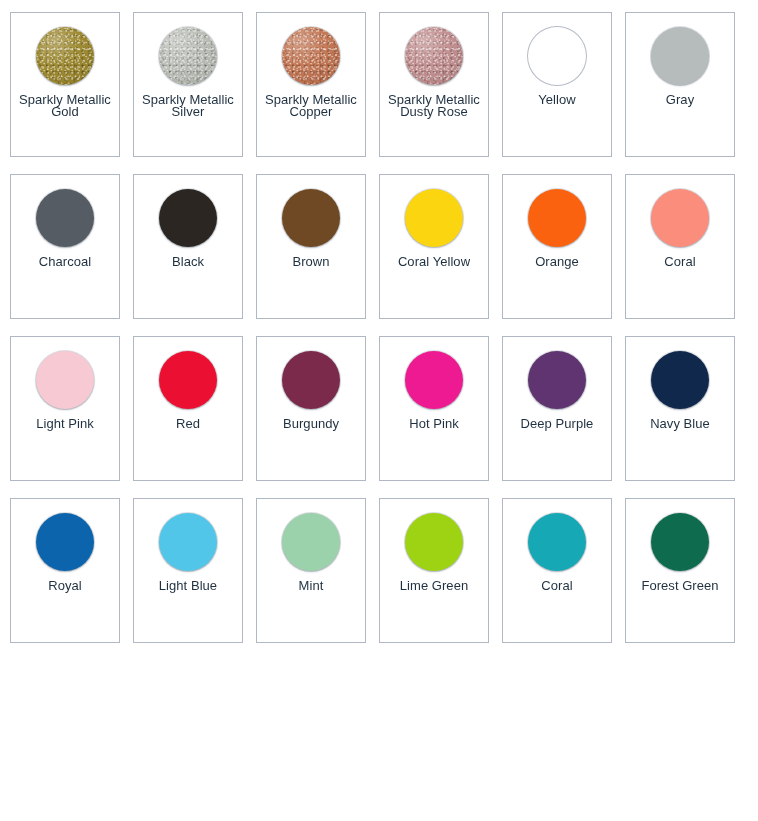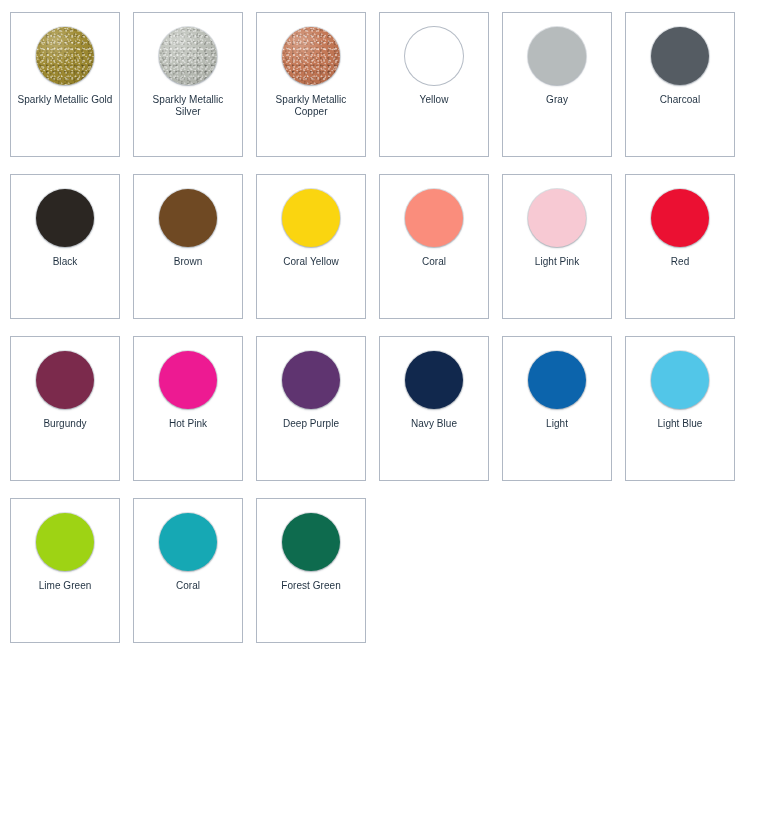--- a/index.html
+++ b/index.html
@@ -91,21 +91,21 @@
     position: absolute;
     inset: 0;
     border-radius: 50%;
     background: radial-gradient(circle at 32% 26%,
                 rgba(255,255,255,0.32) 0%, rgba(255,255,255,0.06) 42%, rgba(0,0,0,0.10) 100%);
     z-index: 2;
   }
 
   .swatch-label {
     margin-top: 9px;
-    font-size: 10px;
+    font-size: 13px;
     line-height: 12px;
     color: #1f3040;
     text-align: center;
     width: 96px;
     letter-spacing: 0.05px;
   }
 </style>
 </head>
 <body>
 
@@ -123,20 +123,26 @@
       <div class="swatch-label">Sparkly Metallic Silver</div>
     </div>
     <div class="swatch-card">
       <div class="swatch-circle-wrap">
         <div class="swatch-circle metallic" style="background: rgb(193, 113, 77);"></div>
       </div>
       <div class="swatch-label">Sparkly Metallic Copper</div>
     </div>
     <div class="swatch-card">
       <div class="swatch-circle-wrap">
+        <div class="swatch-circle metallic" style="background: rgb(192, 139, 140);"></div>
+      </div>
+      <div class="swatch-label">Sparkly Metallic Dusty Rose</div>
+    </div>
+    <div class="swatch-card">
+      <div class="swatch-circle-wrap">
         <div class="swatch-circle ring-strong" style="background: rgb(255, 255, 255);"></div>
       </div>
       <div class="swatch-label">Yellow</div>
     </div>
     <div class="swatch-card">
       <div class="swatch-circle-wrap">
         <div class="swatch-circle" style="background: rgb(182, 187, 188);"></div>
       </div>
       <div class="swatch-label">Gray</div>
     </div>
@@ -159,20 +165,26 @@
       <div class="swatch-label">Brown</div>
     </div>
     <div class="swatch-card">
       <div class="swatch-circle-wrap">
         <div class="swatch-circle" style="background: rgb(250, 213, 16);"></div>
       </div>
       <div class="swatch-label">Coral Yellow</div>
     </div>
     <div class="swatch-card">
       <div class="swatch-circle-wrap">
+        <div class="swatch-circle" style="background: rgb(251, 98, 16);"></div>
+      </div>
+      <div class="swatch-label">Orange</div>
+    </div>
+    <div class="swatch-card">
+      <div class="swatch-circle-wrap">
         <div class="swatch-circle" style="background: rgb(250, 141, 124);"></div>
       </div>
       <div class="swatch-label">Coral</div>
     </div>
     <div class="swatch-card">
       <div class="swatch-circle-wrap">
         <div class="swatch-circle" style="background: rgb(247, 201, 211);"></div>
       </div>
       <div class="swatch-label">Light Pink</div>
     </div>
@@ -203,30 +215,36 @@
     <div class="swatch-card">
       <div class="swatch-circle-wrap">
         <div class="swatch-circle" style="background: rgb(17, 40, 77);"></div>
       </div>
       <div class="swatch-label">Navy Blue</div>
     </div>
     <div class="swatch-card">
       <div class="swatch-circle-wrap">
         <div class="swatch-circle" style="background: rgb(12, 100, 172);"></div>
       </div>
-      <div class="swatch-label">Light</div>
+      <div class="swatch-label">Royal</div>
     </div>
     <div class="swatch-card">
       <div class="swatch-circle-wrap">
         <div class="swatch-circle" style="background: rgb(82, 198, 232);"></div>
       </div>
       <div class="swatch-label">Light Blue</div>
     </div>
     <div class="swatch-card">
       <div class="swatch-circle-wrap">
+        <div class="swatch-circle" style="background: rgb(155, 209, 171);"></div>
+      </div>
+      <div class="swatch-label">Mint</div>
+    </div>
+    <div class="swatch-card">
+      <div class="swatch-circle-wrap">
         <div class="swatch-circle" style="background: rgb(158, 211, 20);"></div>
       </div>
       <div class="swatch-label">Lime Green</div>
     </div>
     <div class="swatch-card">
       <div class="swatch-circle-wrap">
         <div class="swatch-circle" style="background: rgb(22, 168, 180);"></div>
       </div>
       <div class="swatch-label">Coral</div>
     </div>

